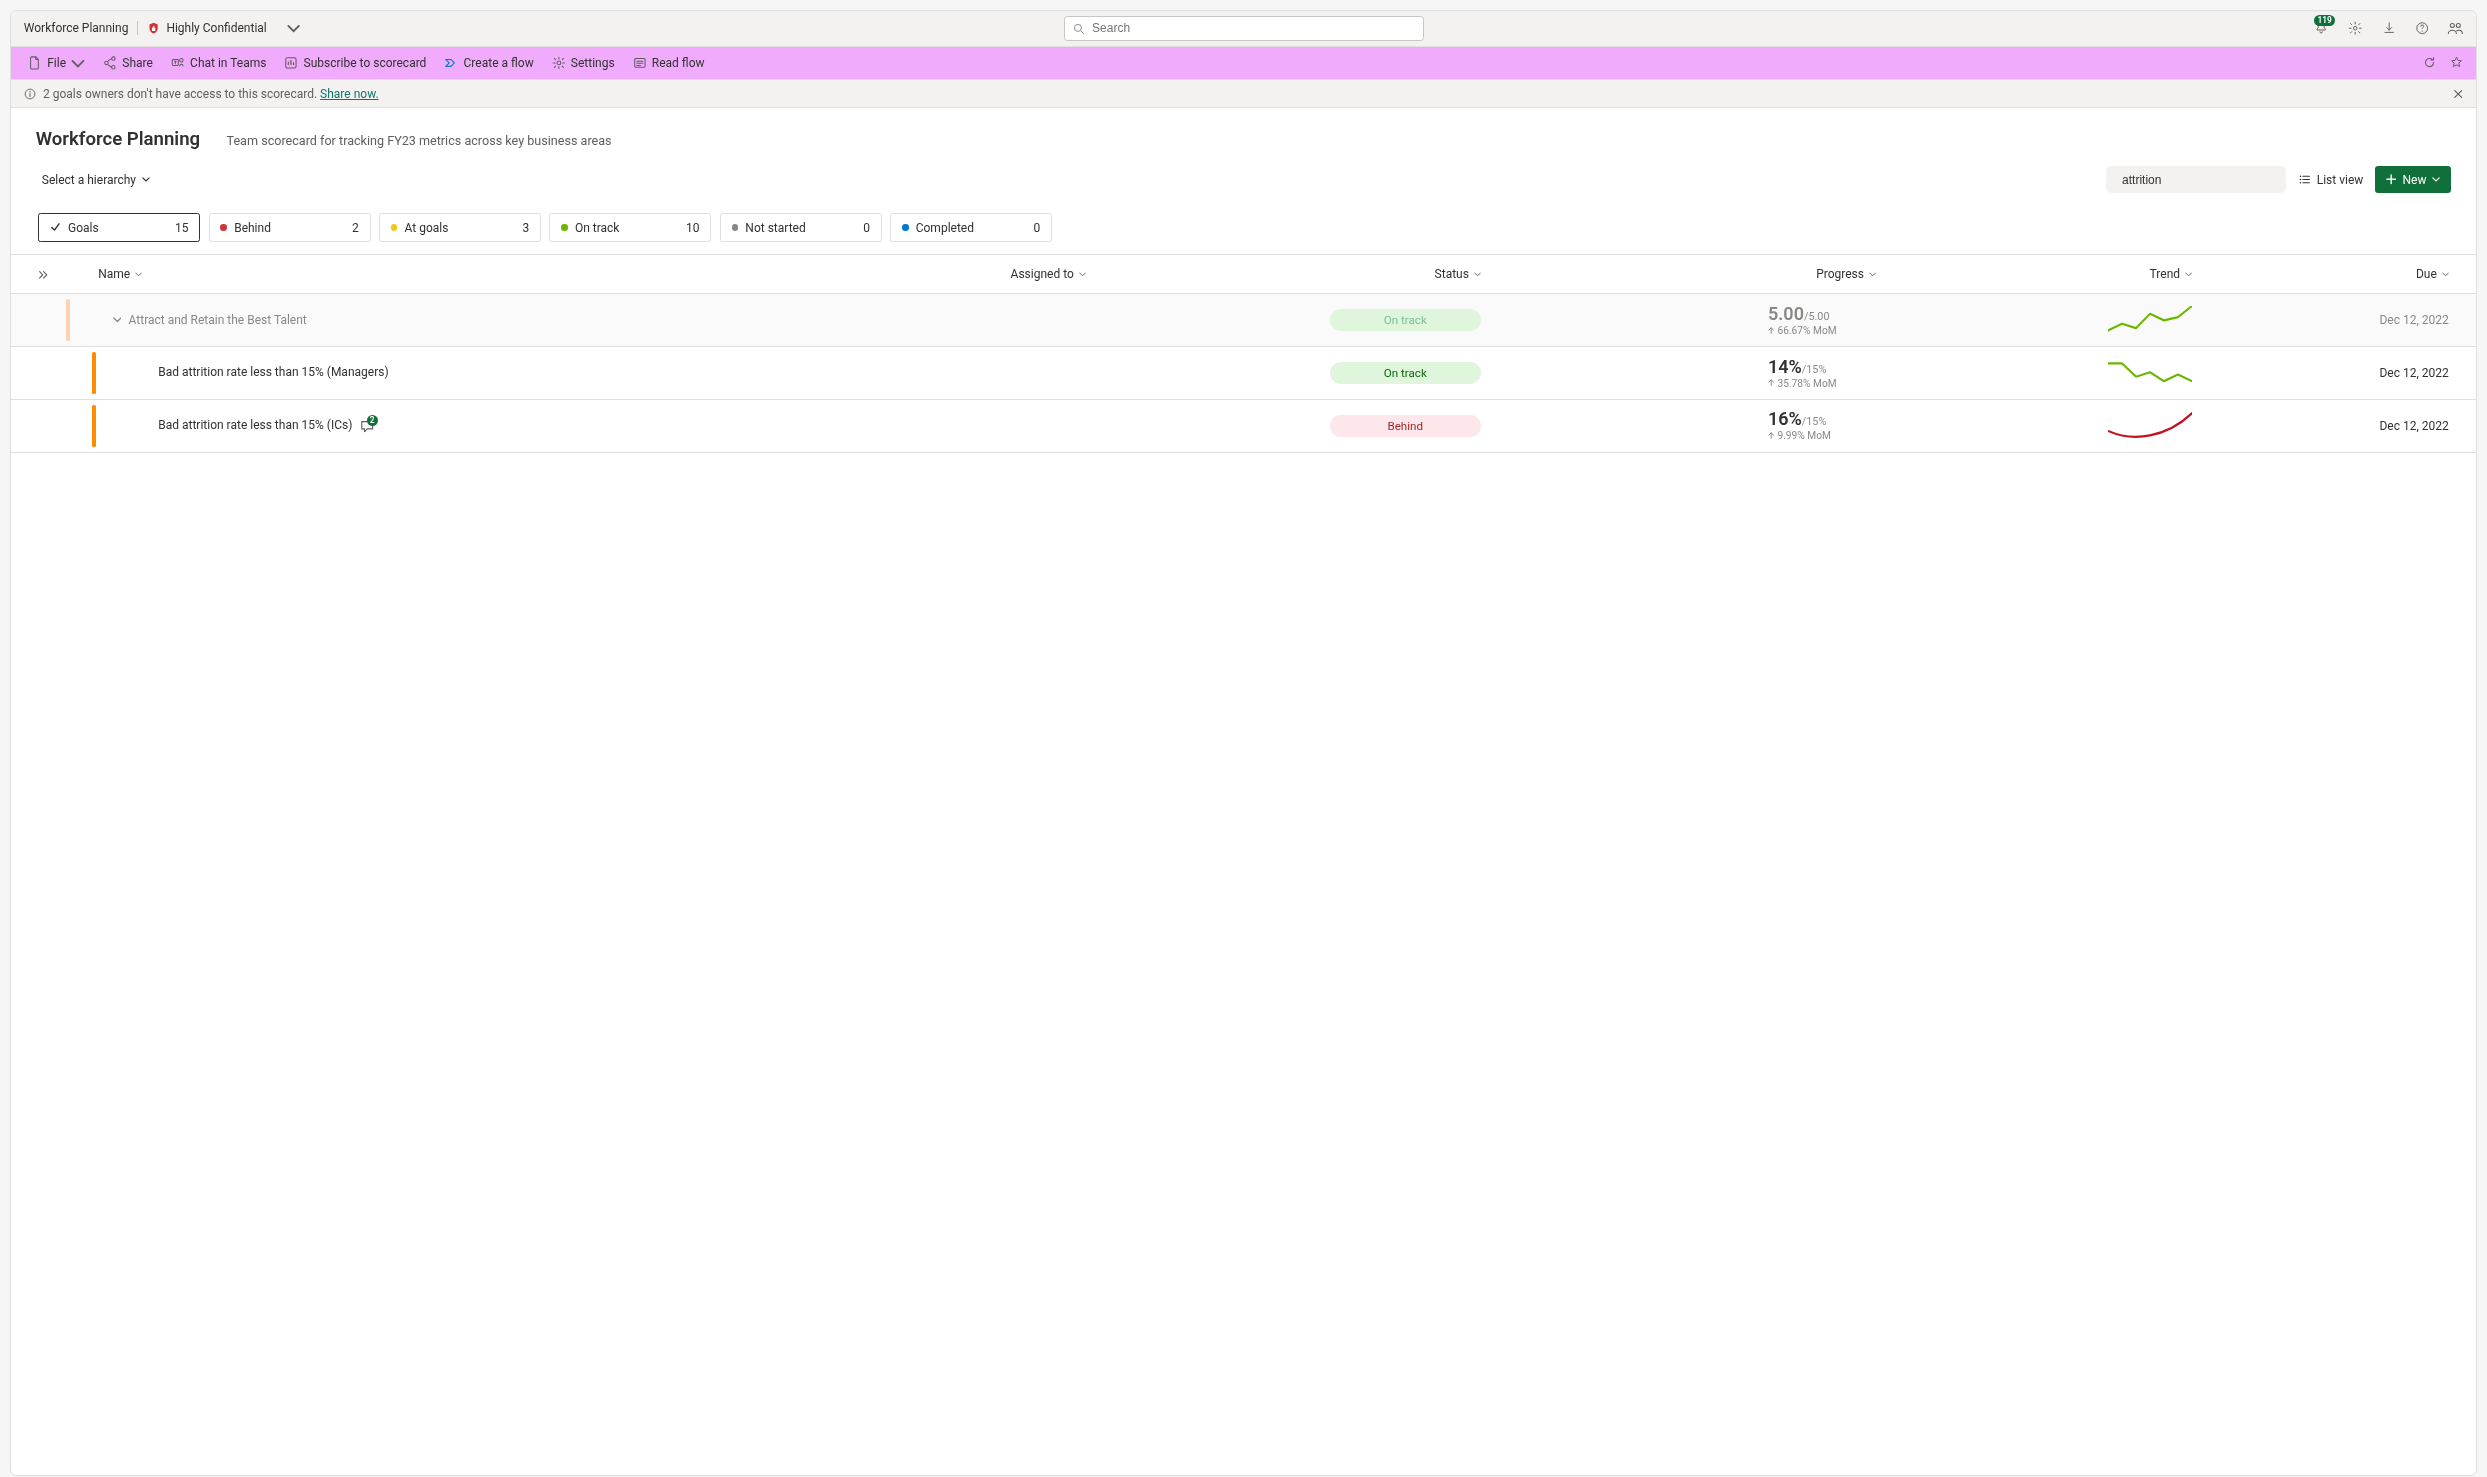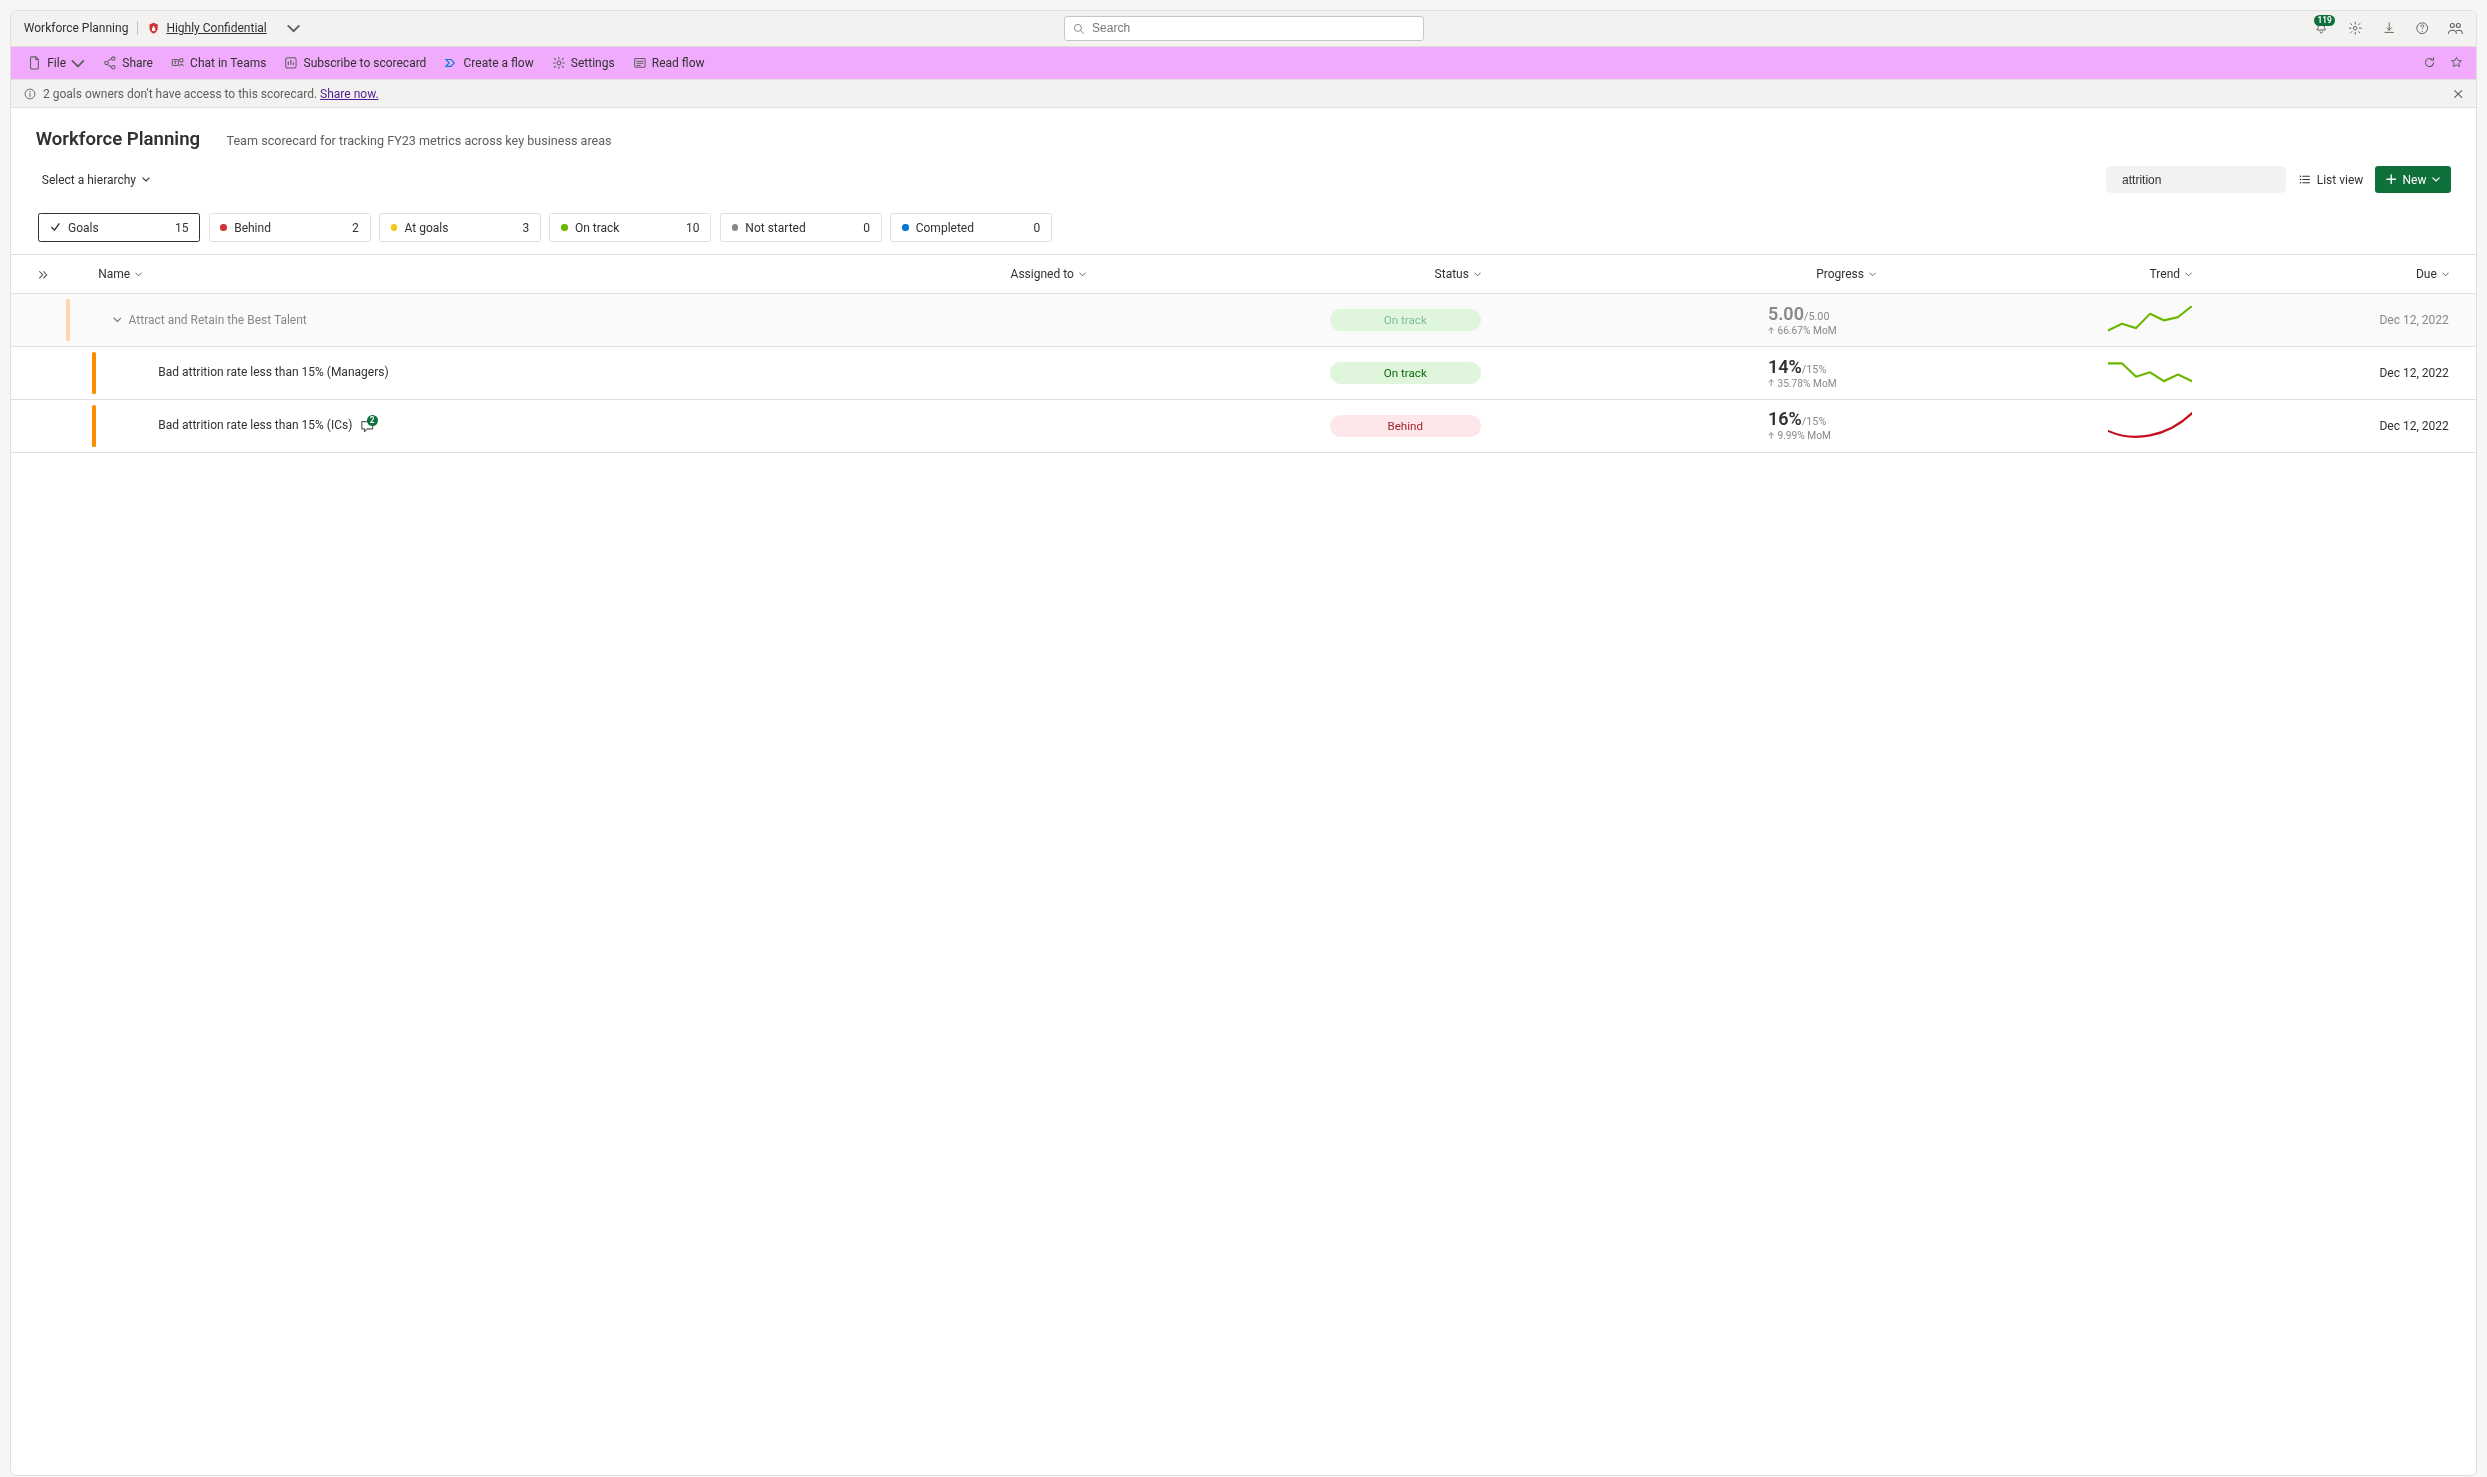--- a/index.html
+++ b/index.html
@@ -46,21 +46,21 @@
     height:3.0em;
     display:flex;align-items:center;
     padding:0 1.1em;
     gap:0.75em;
     background:var(--grey-100);
     border-bottom:0.8px solid var(--grey-200);
     position:relative;
   }
   .titlebar .doc-name{font-weight:400;color:var(--grey-900);}
   .titlebar .sep{width:0.8px;height:1.2em;background:var(--grey-300);}
-  .titlebar .sens{display:flex;align-items:center;gap:0.5em;color:var(--grey-900);text-decoration:underline;}
+  .titlebar .sens{display:flex;align-items:center;gap:0.5em;color:var(--grey-900);}
   .titlebar .sens svg{width:1.1em;height:1.1em;}
   .titlebar .sens-chevron{margin-left:1.2em;color:var(--grey-700);}
   .searchbox{
     position:absolute;left:50%;transform:translateX(-50%);
     width:30em;height:2.1em;
     background:#fff;border:0.8px solid var(--grey-300);border-radius:3.2px;
     display:flex;align-items:center;gap:0.5em;padding:0 0.7em;color:var(--grey-500);
   }
   .searchbox input{border:0;outline:none;flex:1;font-size:inherit;color:var(--grey-900);background:transparent;}
   .titlebar .right{margin-left:auto;display:flex;align-items:center;gap:1.4em;color:var(--grey-700);}
@@ -78,21 +78,21 @@
   .cmdbar .cmd{display:flex;align-items:center;gap:0.45em;padding:0.25em 0.35em;border-radius:2.4px;cursor:pointer;}
   .cmdbar .cmd svg{width:1.15em;height:1.15em;}
   .cmdbar .right{margin-left:auto;display:flex;align-items:center;gap:1.2em;color:var(--grey-700);}
   .chev{display:inline-block;transform:translateY(0.06em);}
   
   .banner{
     background:var(--grey-100);border-bottom:0.8px solid var(--grey-200);
     display:flex;align-items:center;gap:0.6em;padding:0.55em 1.1em;color:var(--grey-700);
     position:relative;
   }
-  .banner a{color:#4c1d95;text-decoration:underline;}
+  .banner a{color:#0f766e;text-decoration:underline;}
   .banner .close{position:absolute;right:1.1em;top:50%;transform:translateY(-50%);color:var(--grey-700);cursor:pointer;}
   
   .pagehead{padding:1.6em 2.1em 0.3em 2.1em;}
   .pagehead .row1{display:flex;align-items:baseline;gap:2.2em;}
   .pagehead h1{margin:0;font-size:1.55em;font-weight:600;}
   .pagehead .desc{color:var(--grey-700);font-size:1.05em;}
   .pagehead .row2{display:flex;align-items:center;margin-top:1.4em;gap:1em;}
   .hierarchy{display:flex;align-items:center;gap:0.5em;color:var(--grey-900);cursor:pointer;padding-left:0.5em;}
   .spacer{flex:1;}
   .filterbox{

